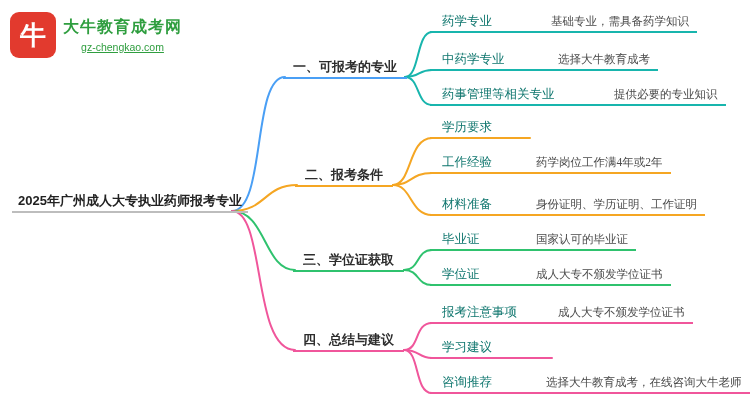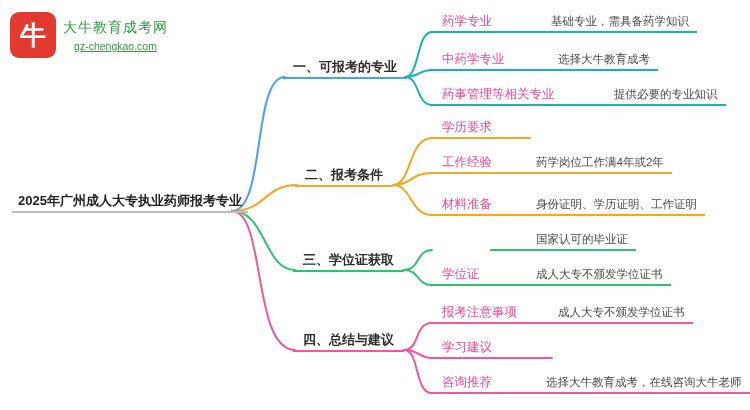--- a/index.html
+++ b/index.html
@@ -4,33 +4,33 @@
 <style>
   html,body{margin:0;padding:0;background:#fff;}
   .stage{
     position:relative;width:750px;height:410px;overflow:hidden;background:#ffffff;
     font-family:"Liberation Sans","DejaVu Sans",sans-serif;
   }
   .links{position:absolute;left:0;top:0;width:750px;height:410px;}
   .links path{fill:none;stroke-width:2;stroke-linecap:round;}
   .node{
     position:absolute;height:19px;line-height:19px;white-space:nowrap;
-    color:#ec4899;border-bottom:2px solid #999;
+    color:#0f766e;border-bottom:2px solid #999;
   }
   .root-node{font-size:13px;font-weight:700;color:#222;padding:0 6px;height:21px;line-height:21px;}
   .head-node{font-size:13px;font-weight:700;color:#2d2d2d;padding:0 10px;height:20px;line-height:20px;}
   .child-node{font-size:12.5px;font-weight:500;padding:0 12px;}
-  .leaf-node{font-size:11.5px;font-weight:400;color:#4a4a4a;padding:0 8px;}
+  .leaf-node{font-size:11.5px;font-weight:400;color:#4a4a4a;padding:0 8px;font-family:Liberation Serif, serif;}
   .logo{position:absolute;left:10px;top:12px;display:flex;align-items:center;gap:7px;}
   .logo-box{
     width:46px;height:46px;border-radius:9px;background:#e23a2e;
     display:flex;align-items:center;justify-content:center;
     color:#fff;font-size:26px;font-weight:700;
   }
-  .logo-name{font-size:14px;font-weight:400;color:#2f9e3f;letter-spacing:1px;}
+  .logo-name{font-size:16px;font-weight:700;color:#2f9e3f;letter-spacing:1px;}
   .logo-domain{font-size:10.5px;color:#2f9e3f;margin-top:3px;text-align:center;text-decoration:underline;}
 </style>
 </head>
 <body>
 
 <div class="stage">
 
   <svg class="links" viewBox="0 0 750 410">
 
     <path d="M232,211 C266,211 252,77 285,77" style="stroke: rgb(74, 159, 245);"></path>
@@ -88,20 +88,21 @@
   <div class="node leaf-node" style="left: 550px; top: 50px; border-bottom-color: rgb(24, 181, 173);">选择大牛教育成考</div>
   <div class="node child-node" style="left: 430px; top: 85px; border-bottom-color: rgb(24, 181, 173);">药事管理等相关专业</div>
   <div class="node leaf-node" style="left: 606px; top: 85px; border-bottom-color: rgb(24, 181, 173);">提供必要的专业知识</div>
 
   <div class="node child-node" style="left: 430px; top: 118px; border-bottom-color: rgb(245, 166, 35);">学历要求</div>
   <div class="node child-node" style="left: 430px; top: 153px; border-bottom-color: rgb(245, 166, 35);">工作经验</div>
   <div class="node leaf-node" style="left: 528px; top: 153px; border-bottom-color: rgb(245, 166, 35);">药学岗位工作满4年或2年</div>
   <div class="node child-node" style="left: 430px; top: 195px; border-bottom-color: rgb(245, 166, 35);">材料准备</div>
   <div class="node leaf-node" style="left: 528px; top: 195px; border-bottom-color: rgb(245, 166, 35);">身份证明、学历证明、工作证明</div>
 
+  <div class="node child-node" style="left: 430px; top: 230px; border-bottom-color: rgb(47, 194, 110);">毕业证</div>
   <div class="node leaf-node" style="left: 528px; top: 230px; border-bottom-color: rgb(47, 194, 110);">国家认可的毕业证</div>
   <div class="node child-node" style="left: 430px; top: 265px; border-bottom-color: rgb(47, 194, 110);">学位证</div>
   <div class="node leaf-node" style="left: 528px; top: 265px; border-bottom-color: rgb(47, 194, 110);">成人大专不颁发学位证书</div>
 
   <div class="node child-node" style="left: 430px; top: 303px; border-bottom-color: rgb(240, 86, 155);">报考注意事项</div>
   <div class="node leaf-node" style="left: 550px; top: 303px; border-bottom-color: rgb(240, 86, 155);">成人大专不颁发学位证书</div>
   <div class="node child-node" style="left: 430px; top: 338px; border-bottom-color: rgb(240, 86, 155);">学习建议</div>
   <div class="node child-node" style="left: 430px; top: 373px; border-bottom-color: rgb(240, 86, 155);">咨询推荐</div>
   <div class="node leaf-node" style="left: 538px; top: 373px; border-bottom-color: rgb(240, 86, 155);">选择大牛教育成考，在线咨询大牛老师</div>
 

